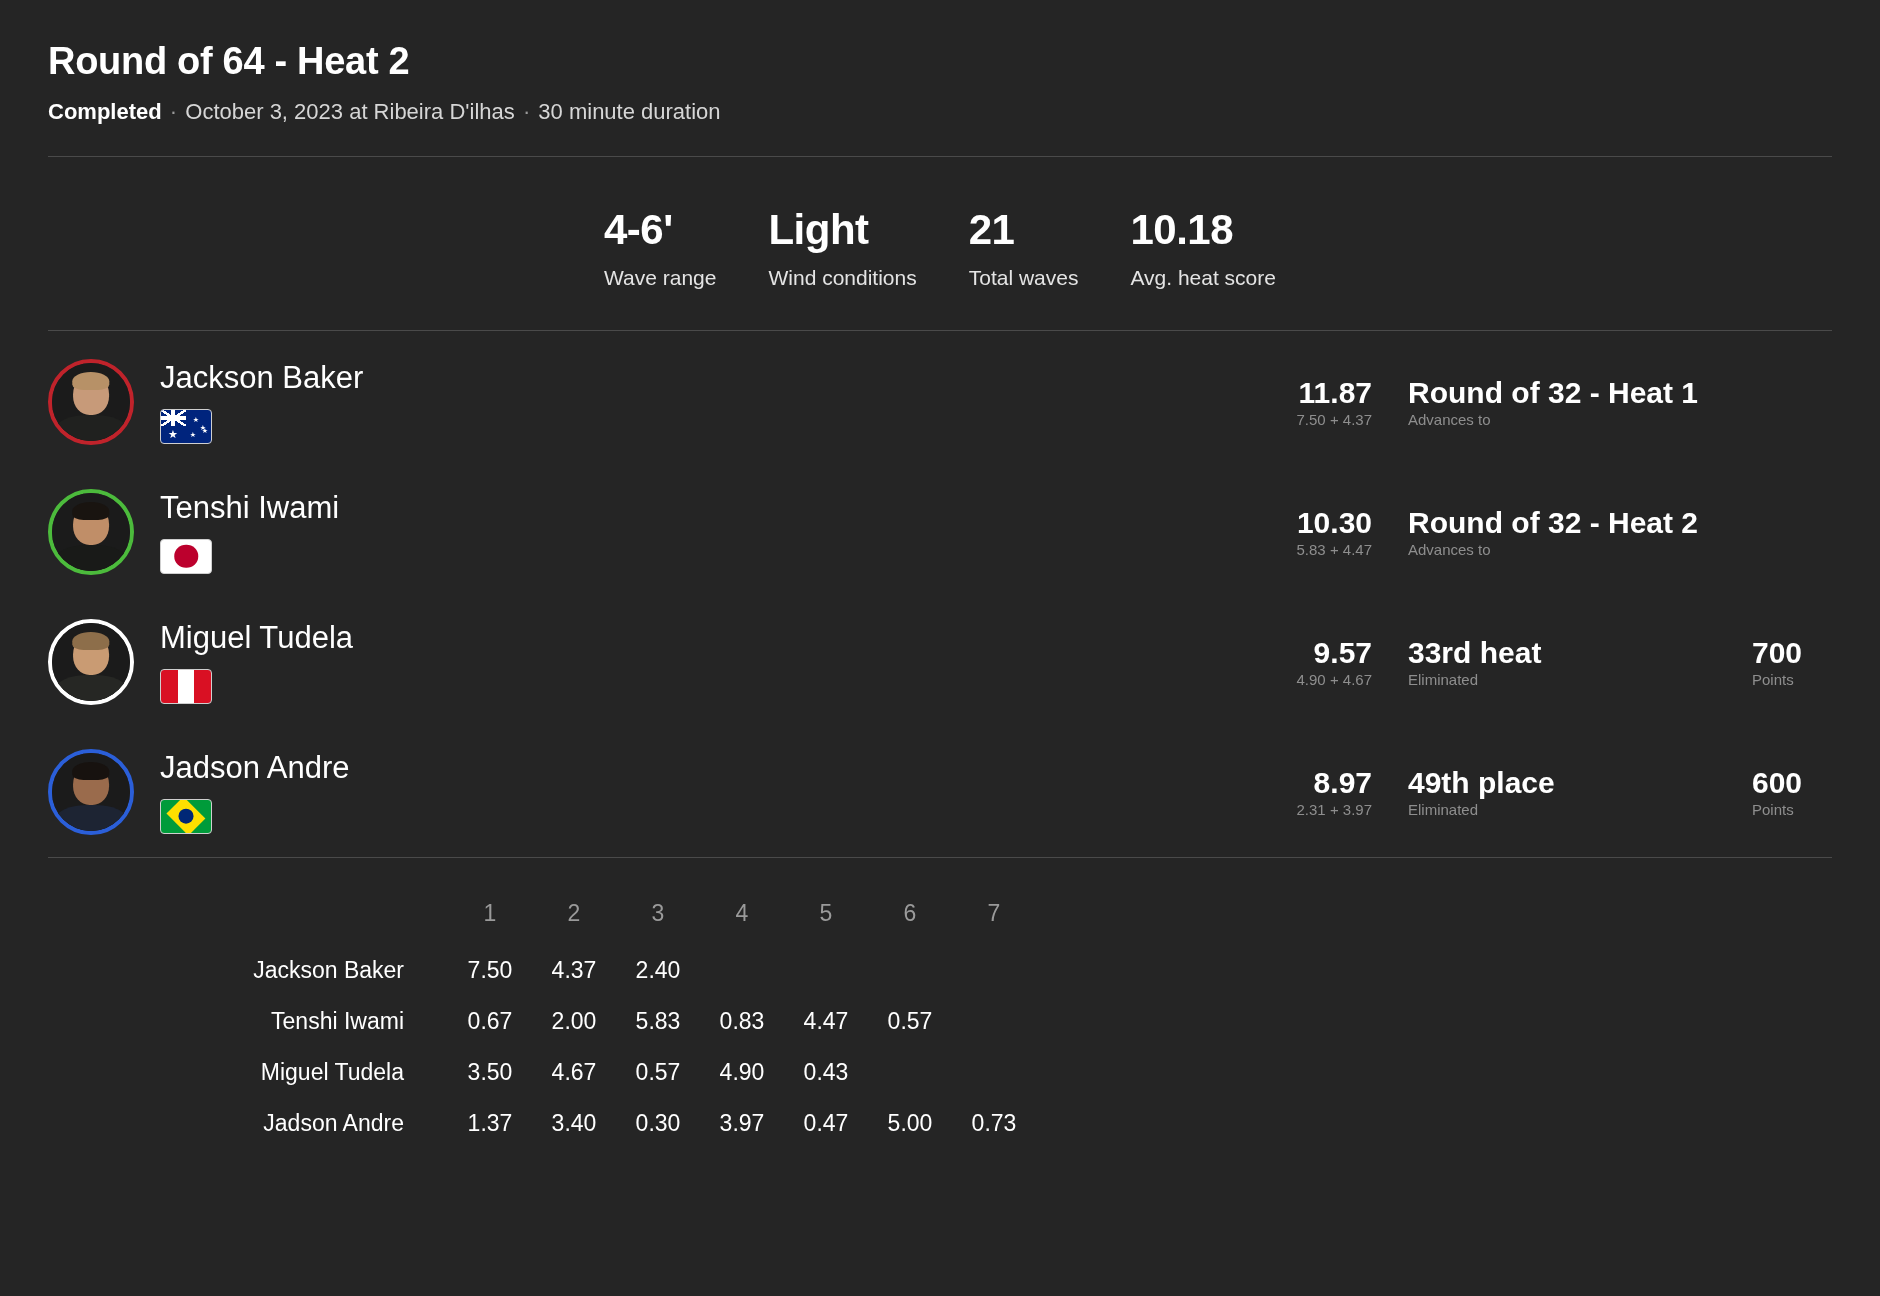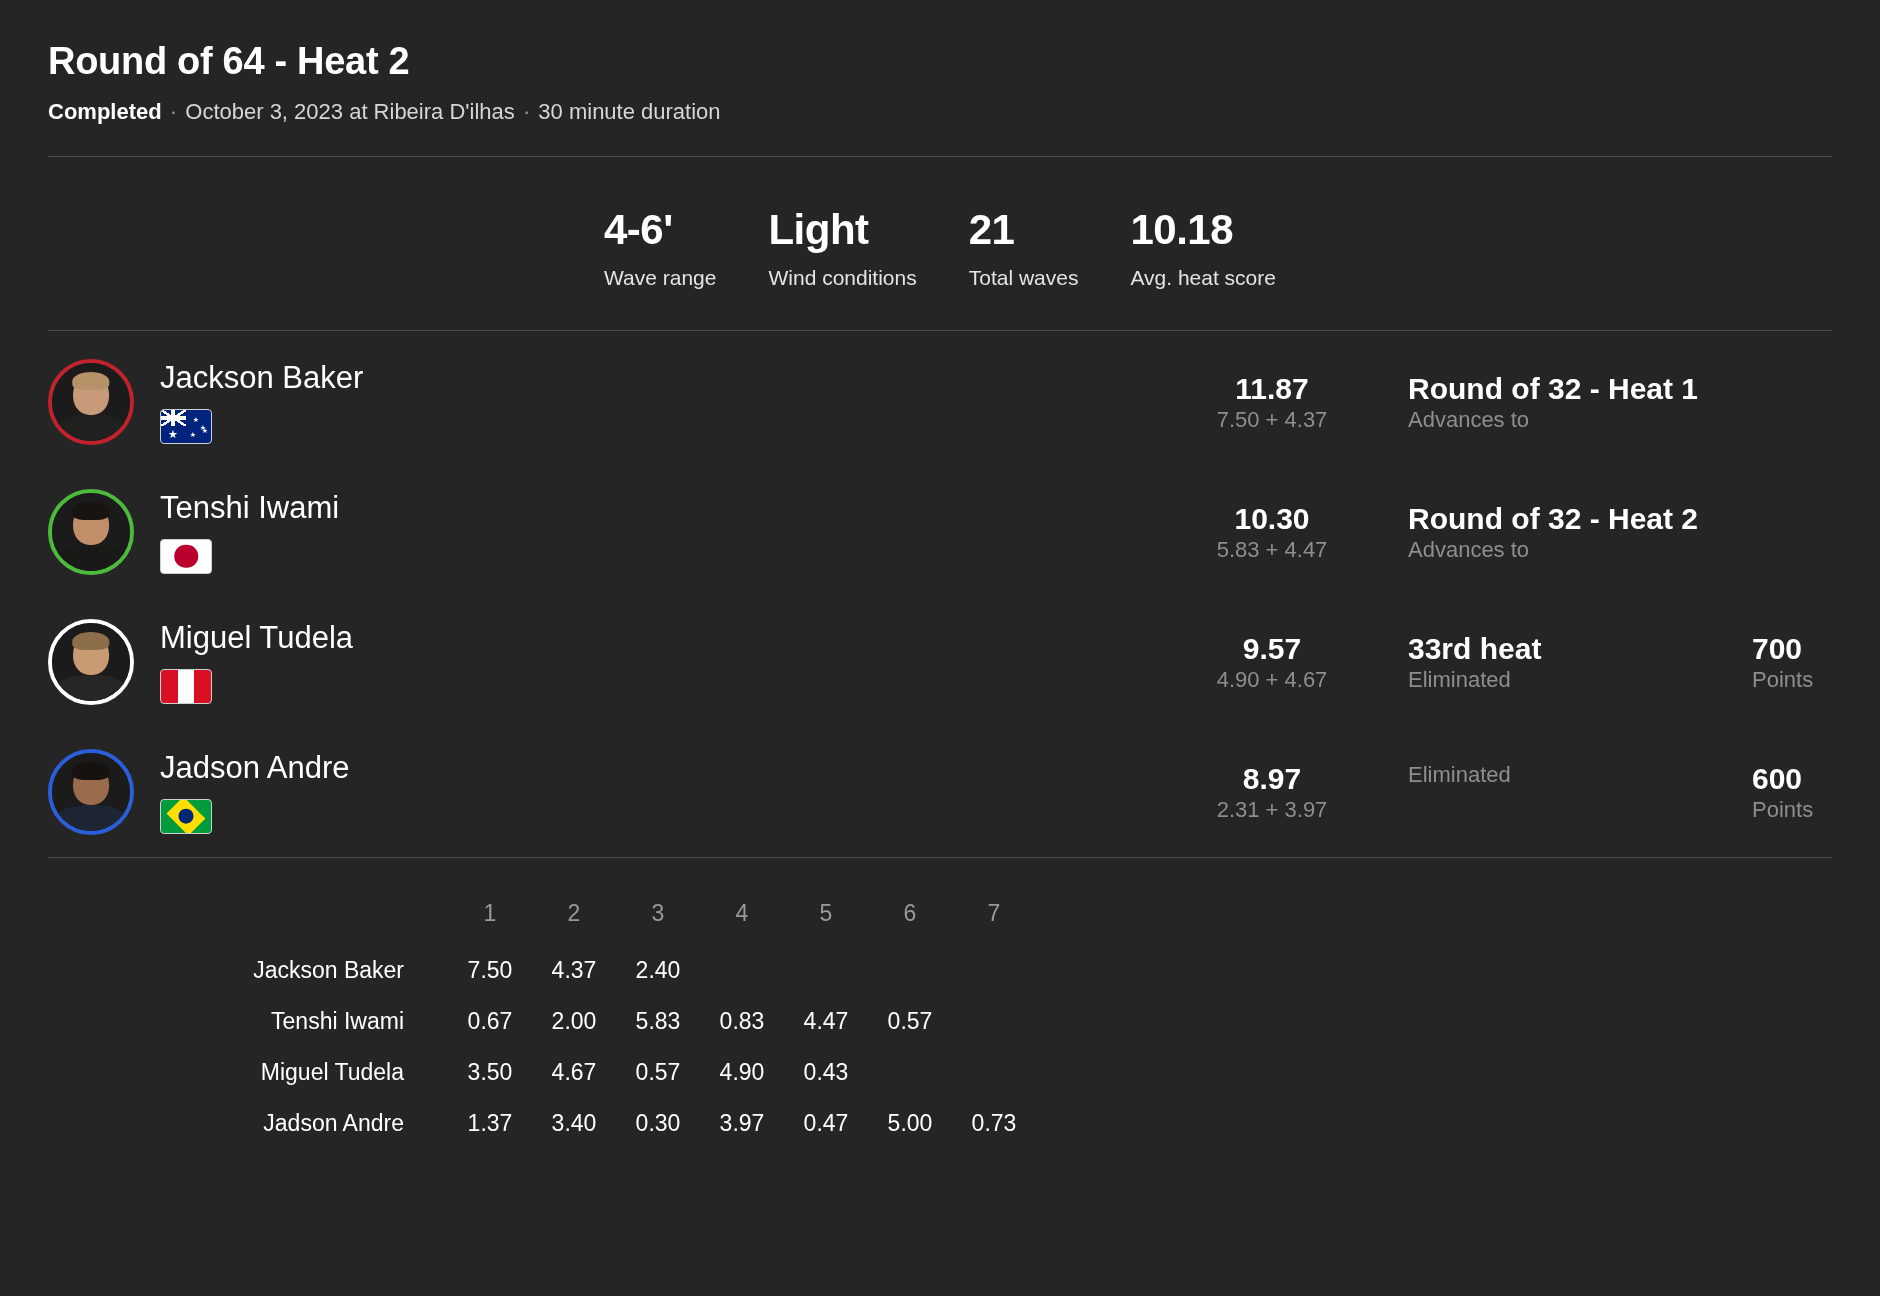--- a/index.html
+++ b/index.html
@@ -181,35 +181,35 @@
     background: #002776;
   }
 
   
   .surfer-right {
     display: flex;
     align-items: flex-start;
     flex: 0 0 auto;
     gap: 0;
   }
-  .res-col { text-align: center; }
+  .res-col { text-align: right; }
   .res-col.score { width: 200px; }
   .res-col.outcome { width: 340px; text-align: left; padding-left: 36px; }
   .res-col.points { width: 120px; text-align: left; padding-left: 40px; }
 
   .res-main {
     font-size: 30px;
     font-weight: bold;
     color: #ffffff;
     line-height: 1.15;
     white-space: nowrap;
   }
   .res-sub {
     margin-top: 0;
-    font-size: 22px;
+    font-size: 15px;
     color: #8e8e8e;
     line-height: 1.15;
     white-space: nowrap;
   }
 
   
   .wave-section { padding-top: 30px; }
   table.waves {
     border-collapse: collapse;
     margin-left: 150px;
@@ -409,20 +409,21 @@
             <div class="globe"></div>
           </div>
         </div>
       </div>
       <div class="surfer-right">
         <div class="res-col score">
           <div class="res-main">8.97</div>
           <div class="res-sub">2.31 + 3.97</div>
         </div>
         <div class="res-col outcome">
+          <div class="res-main">49th place</div>
           <div class="res-sub">Eliminated</div>
         </div>
         <div class="res-col points">
           <div class="res-main">600</div>
           <div class="res-sub">Points</div>
         </div>
       </div>
     </div>
 
   </div>

